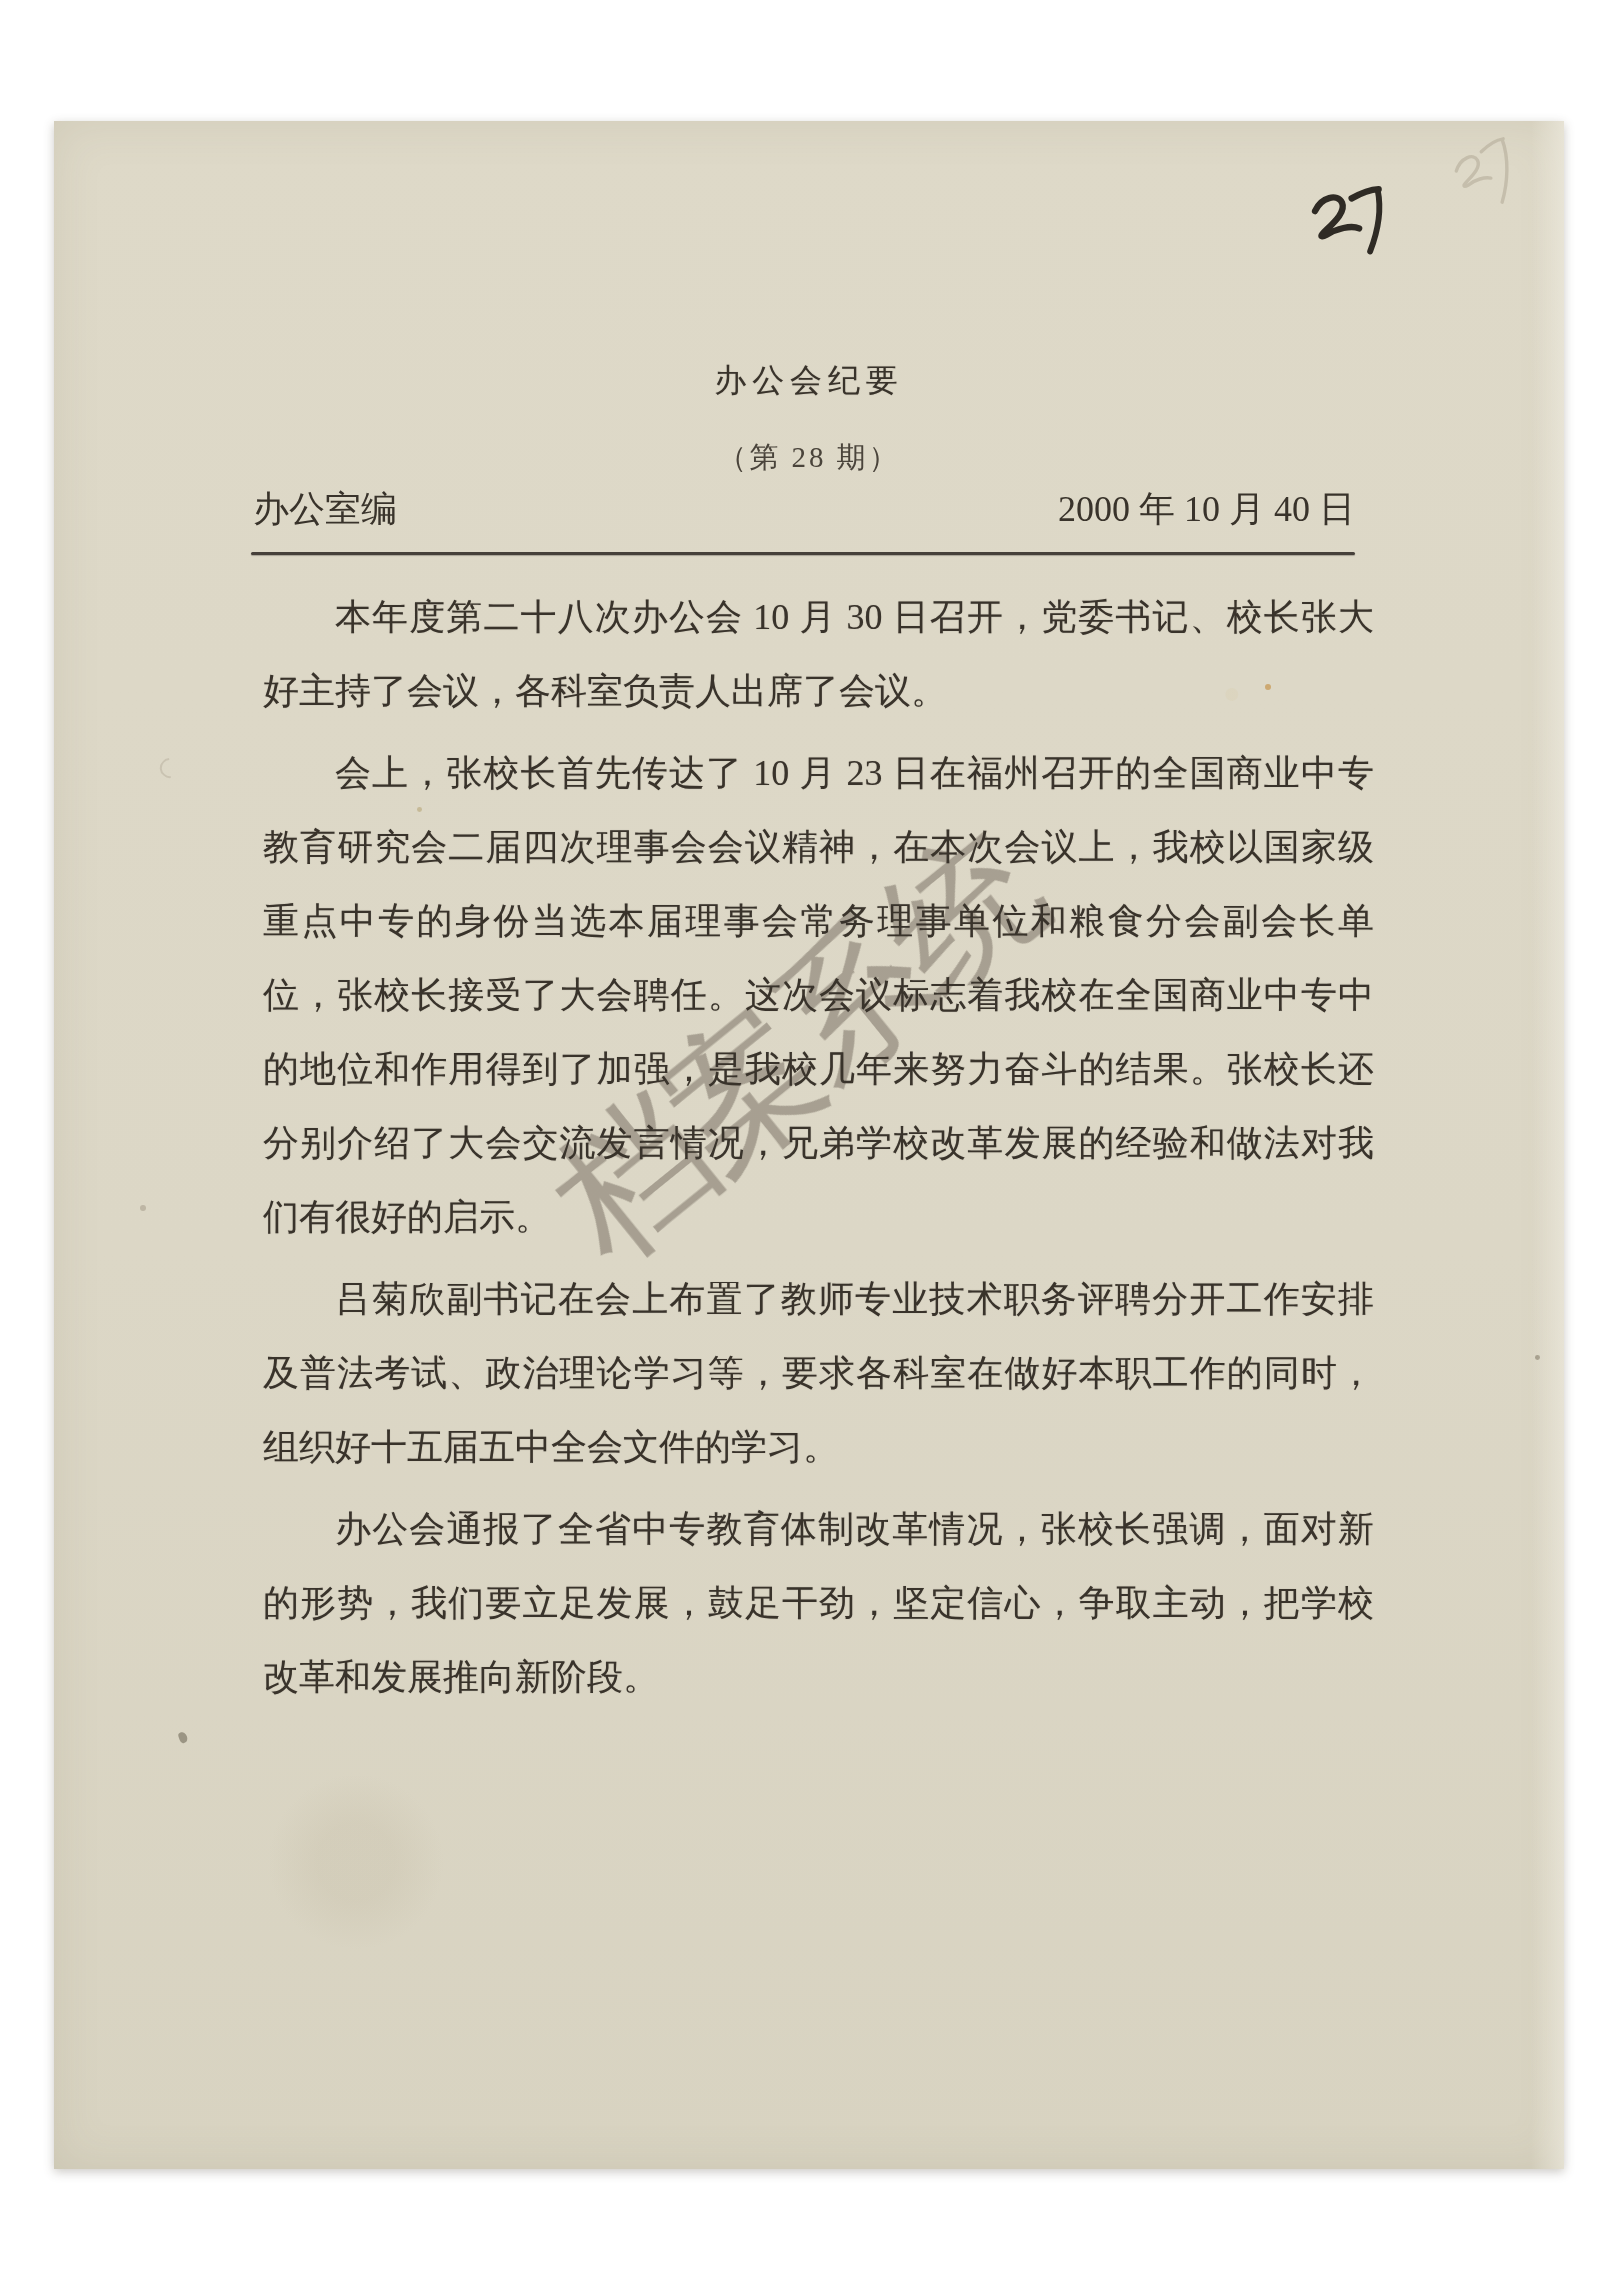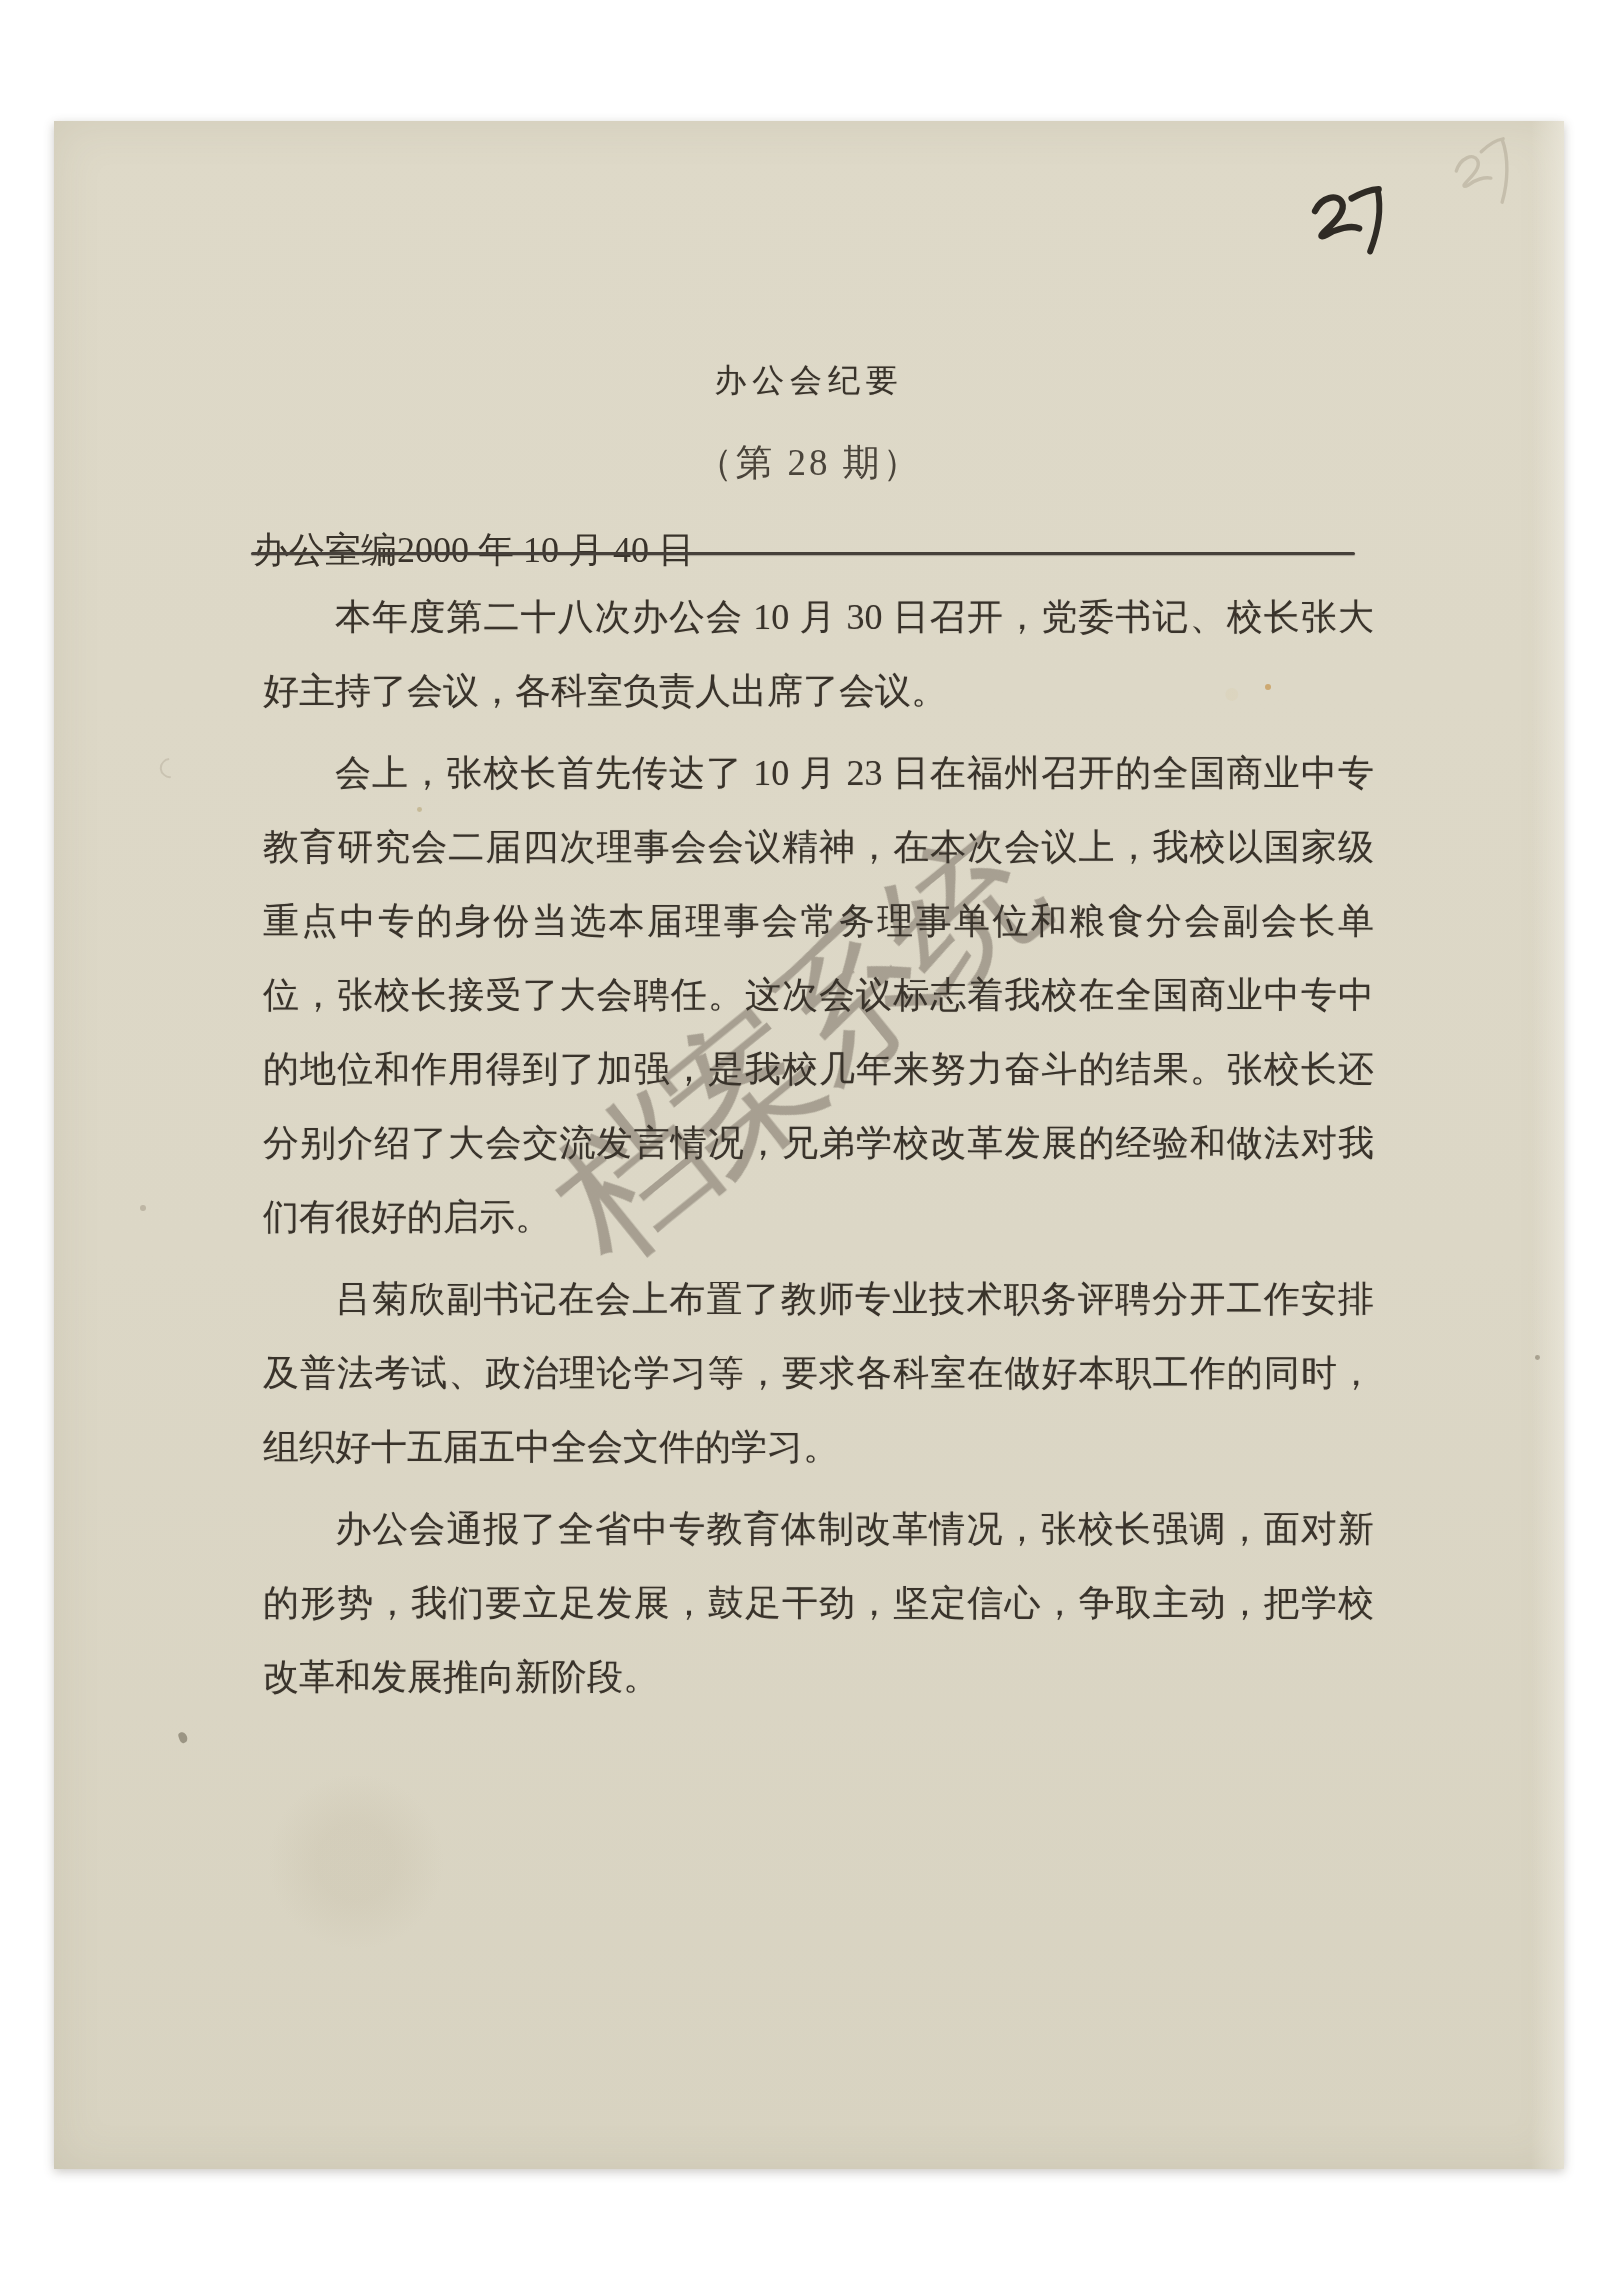--- a/index.html
+++ b/index.html
@@ -30,26 +30,26 @@
   .doc-title{
     position:absolute;left:0;top:238px;width:100%;
     text-align:center;
     font-size:32px;letter-spacing:5.9px;
     color:var(--text);
     text-shadow:0 0 1px rgba(57,51,43,0.35);
   }
   .doc-issue{
     position:absolute;left:0;top:317px;width:100%;
     text-align:center;
-    font-size:37px;letter-spacing:2.9px;
+    font-size:29px;letter-spacing:2.9px;
     color:#4a443b;
   }
   .pub-row{
-    position:absolute;left:199px;top:405px;width:1102px;
-    display:flex;align-items:baseline;
+    position:absolute;left:199px;top:364px;width:1102px;
+    display:flex;justify-content:space-between;align-items:baseline;
     font-size:36px;color:var(--text);
   }
   .header-rule{
     position:absolute;left:197px;top:431px;width:1104px;height:2.9px;
     background:var(--rule);
     border-radius:2px;
     box-shadow:0 1px 1px rgba(70,64,58,0.35);
   }
   .doc-body{
     position:absolute;left:201px;top:451px;width:1127px;

